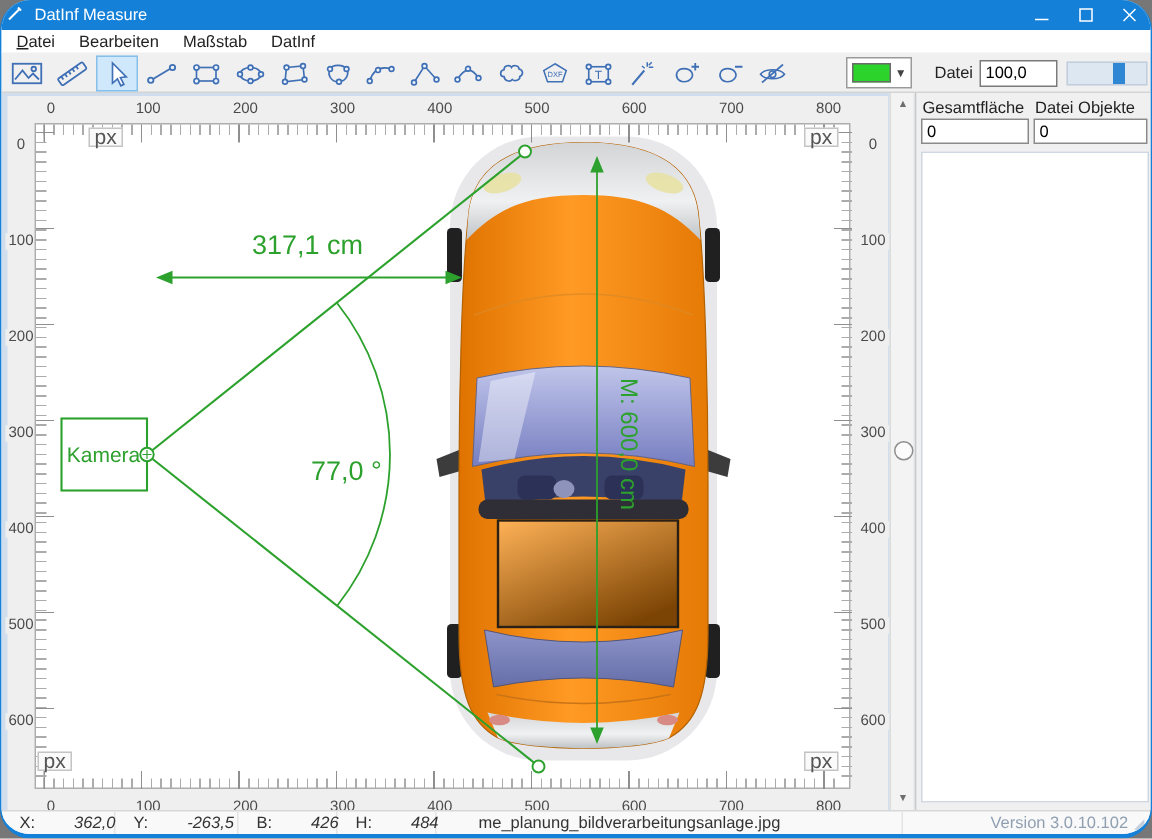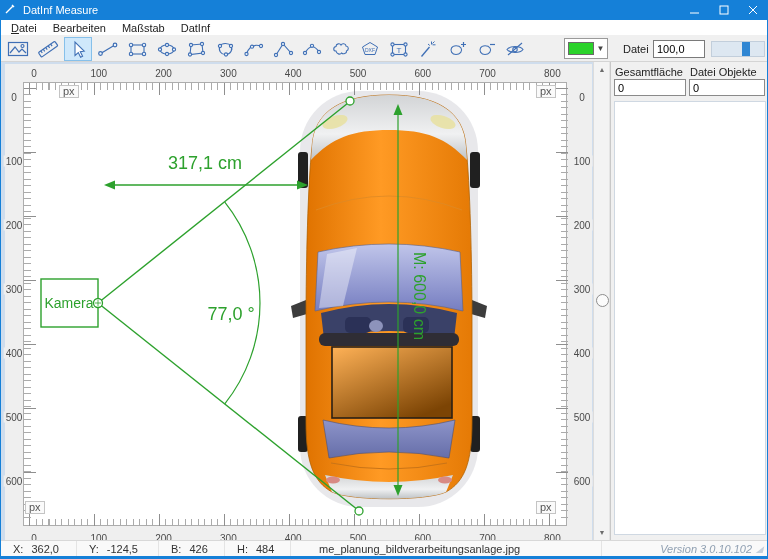--- a/index.html
+++ b/index.html
@@ -1,19 +1,19 @@
 <!DOCTYPE html>
 <html><head>
 <meta charset="utf-8">
 <style>
   * { margin:0; padding:0; box-sizing:border-box; }
   body { font-family:"Liberation Sans", sans-serif; background:#777; }
   .window { position:relative; width:768px; height:559px; background:#fff;
             border-left:1px solid #1580d8; border-right:1px solid #1580d8;
-            border-bottom:3px solid #1580d8; overflow:hidden; }
+            border-bottom:3px solid #1580d8; overflow:hidden;border-radius:20px; }
   
   .titlebar { height:20px; background:#1580d8; color:#fff; display:flex; align-items:center; font-size:11px; }
   .titlebar .app-icon { width:18px; text-align:center; font-size:10px; }
   .titlebar .title { flex:1; padding-left:4px; }
   .win-btn { width:29px; height:20px; display:flex; align-items:center; justify-content:center; color:#fff; font-size:10px; }
   .win-btn svg { display:block; }
   
   .menubar { height:16px; background:#fff; display:flex; align-items:center; font-size:11px; color:#222; padding-left:2px; border-bottom:1px solid #f0f0f0;}
   .menubar span { display:inline-block; padding:1px 8px; }
   .menubar span:first-child::first-letter { text-decoration:underline; }
@@ -47,42 +47,42 @@
   .ticks-x { position:absolute; left:24px; width:532px; height:12px;
     background-image:repeating-linear-gradient(90deg,#8f8f8f 0 1px,transparent 1px 65px),repeating-linear-gradient(90deg,#ababab 0 1px,transparent 1px 6.5px);
     background-size:100% 12px,100% 7px; background-repeat:no-repeat; }
   .ticks-top { top:19px; background-position:top,top; }
   .ticks-bottom { top:450px; background-position:bottom,bottom; }
   .ticks-y { position:absolute; top:24px; width:12px; height:432px;
     background-image:repeating-linear-gradient(180deg,#8f8f8f 0 1px,transparent 1px 64px),repeating-linear-gradient(180deg,#ababab 0 1px,transparent 1px 6.5px);
     background-size:12px 100%,7px 100%; background-repeat:no-repeat; }
   .ticks-left { left:19px; background-position:left,left; }
   .ticks-right { left:551px; background-position:right,right; }
-  .px-label { position:absolute; font-size:11px; line-height:11px; color:#555; background:#fafafa; border:1px solid #c4c4c4; padding:0 3px; }
+  .px-label { position:absolute; font-size:14px; line-height:11px; color:#555; background:#fafafa; border:1px solid #c4c4c4; padding:0 3px; }
   .overlay { position:absolute; left:0; top:0; }
   
   .vscroll { position:relative; width:16px; background:#f3f3f3; border-left:1px solid #dcdcdc; }
   .sarrow { position:absolute; left:0; width:16px; height:15px; color:#6d6d6d; font-size:7px; text-align:center; line-height:15px; }
   .sgrip { position:absolute; left:2px; top:232px; width:13px; height:13px; border-radius:50%; background:#fbfbfb; border:1.5px solid #8d8d8d; }
   .splitter { width:2px; background:#e4e4e4; border-right:1px solid #c8c8c8; }
   
   .panel { position:relative; flex:1; background:#f0f0f0; font-size:11px; color:#222; }
   .p-label1 { position:absolute; left:4px; top:4px; }
   .p-label2 { position:absolute; left:79px; top:4px; }
   .p-input { position:absolute; top:17px; height:17px; border:1px solid #8a8a8a; background:#fff; font-size:11px; padding-left:3px; font-family:"Liberation Sans",sans-serif; }
   .p-input1 { left:3px; width:72px; }
   .p-input2 { left:78px; width:76px; }
   .p-list { position:absolute; left:3px; top:39px; width:152px; height:434px; background:#fff; border:1px solid #cfd8e2; }
   
   .statusbar { height:16px; background:#f9f9f9; border-top:1px solid #d8d8d8; display:flex; align-items:center; font-size:11px; color:#333; }
   .scell { height:100%; display:flex; align-items:center; border-right:1px solid #e4e4e4; padding-left:12px; white-space:nowrap; }
-  .scell .val { margin-left:8px; }
+  .scell .val { margin-left:26px;font-style:italic; }
   .scell-x { width:76px; } .scell-y { width:82px; } .scell-b { width:66px; } .scell-h { width:66px; }
   .scell-file { width:311px; padding-left:28px; }
-  .scell-ver { flex:1; border-right:none; justify-content:flex-end; color:#90a0b2; padding-right:4px;font-style:italic; }
+  .scell-ver { flex:1; border-right:none; justify-content:flex-end; color:#90a0b2; padding-right:4px; }
   .grip { color:#c4cfdb; font-size:9px; padding-left:4px; }
   svg text { font-family:"Liberation Sans",sans-serif; }
 </style>
 </head>
 <body>
 
 <div class="window">
 
   <div class="titlebar">
     <span class="app-icon">
@@ -410,21 +410,21 @@
     </div>
   </div>
 
   <div class="statusbar">
     <div class="scell scell-x">
       <span>X:</span>
         <span class="val">362,0</span>
       </div>
     <div class="scell scell-y">
       <span>Y:</span>
-        <span class="val">-124,5</span>
+        <span class="val">-263,5</span>
       </div>
     <div class="scell scell-b">
       <span>B:</span>
         <span class="val">426</span>
       </div>
     <div class="scell scell-h">
       <span>H:</span>
         <span class="val">484</span>
       </div>
     <div class="scell scell-file">

